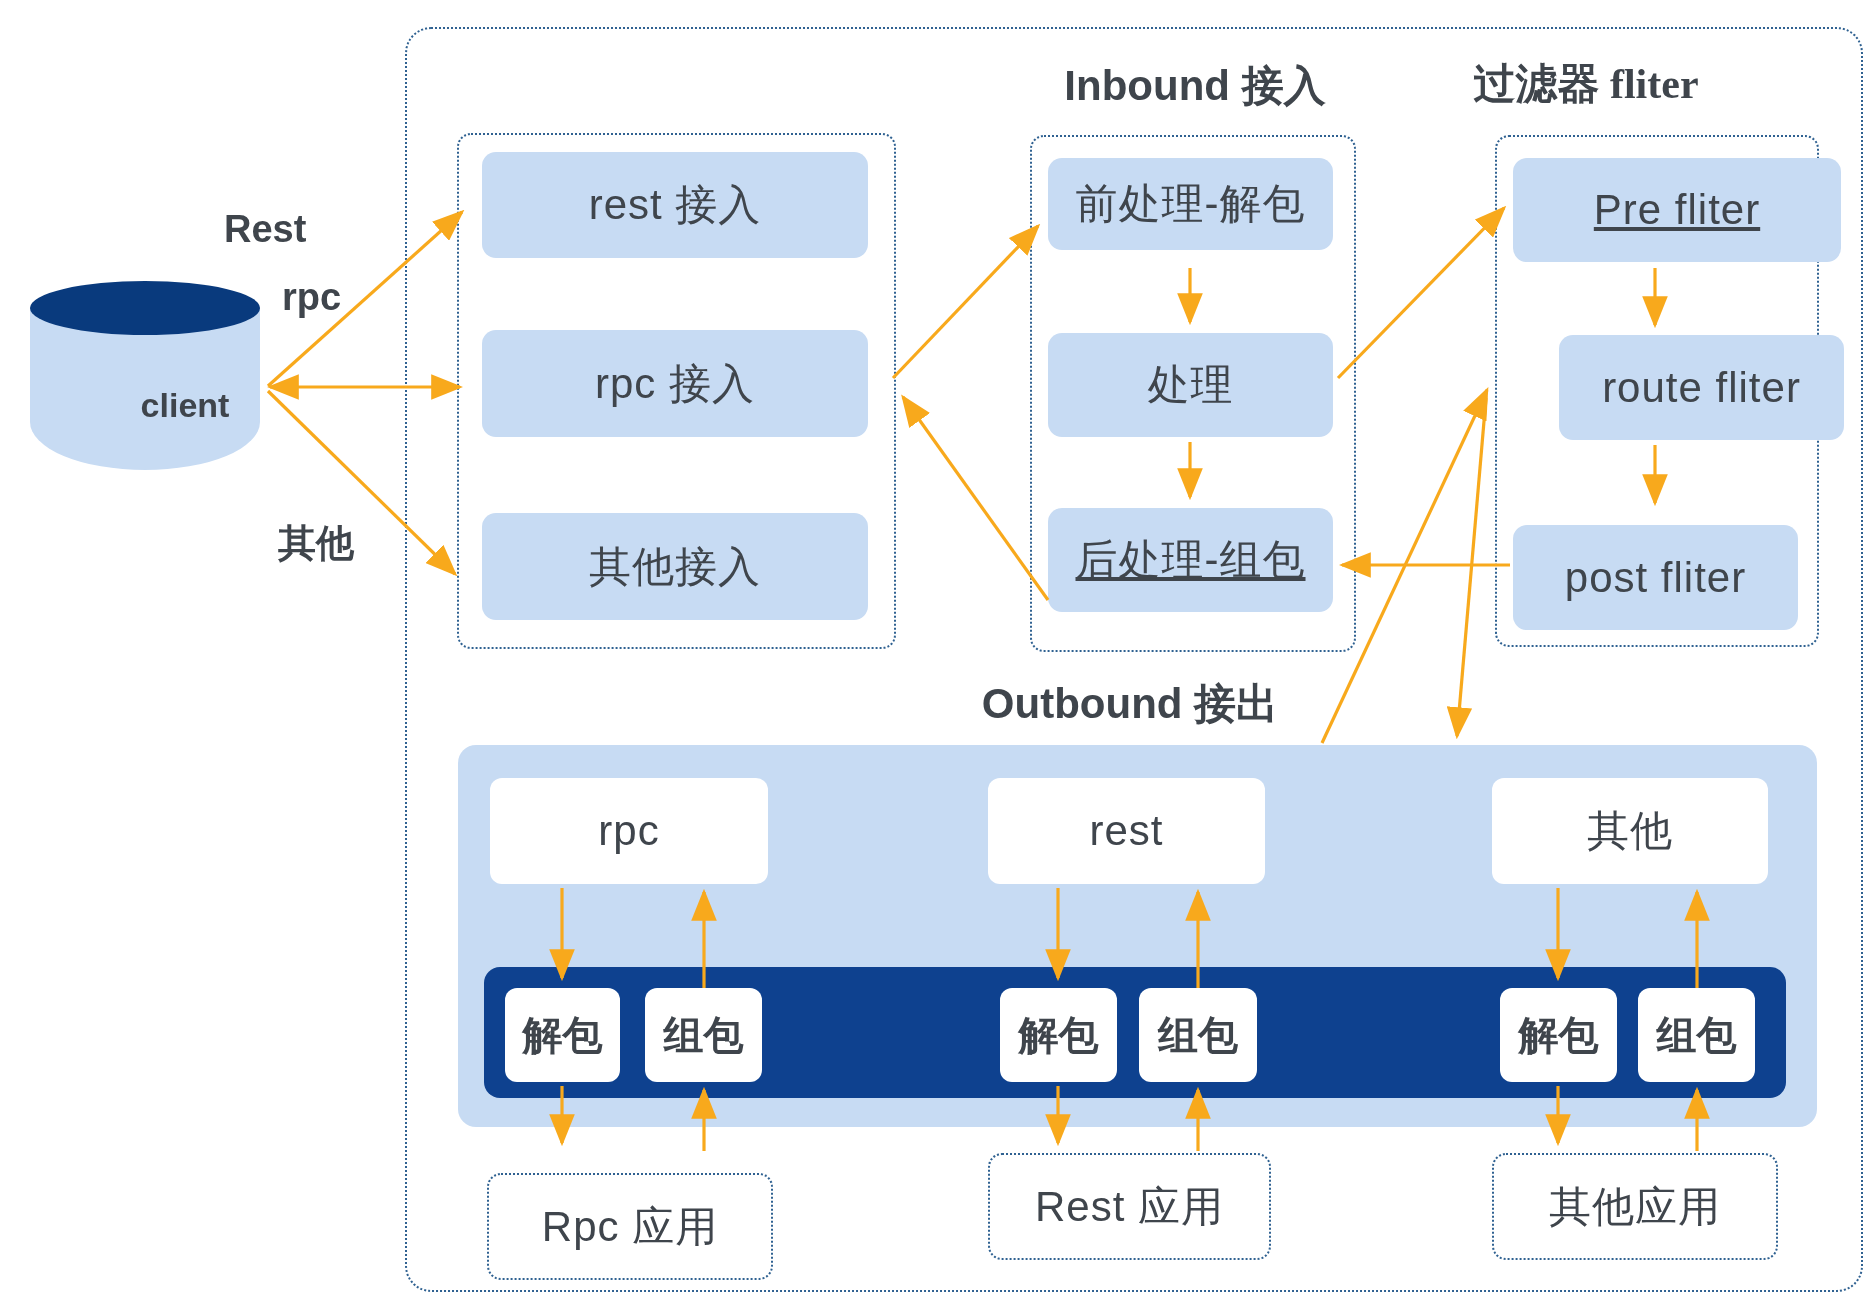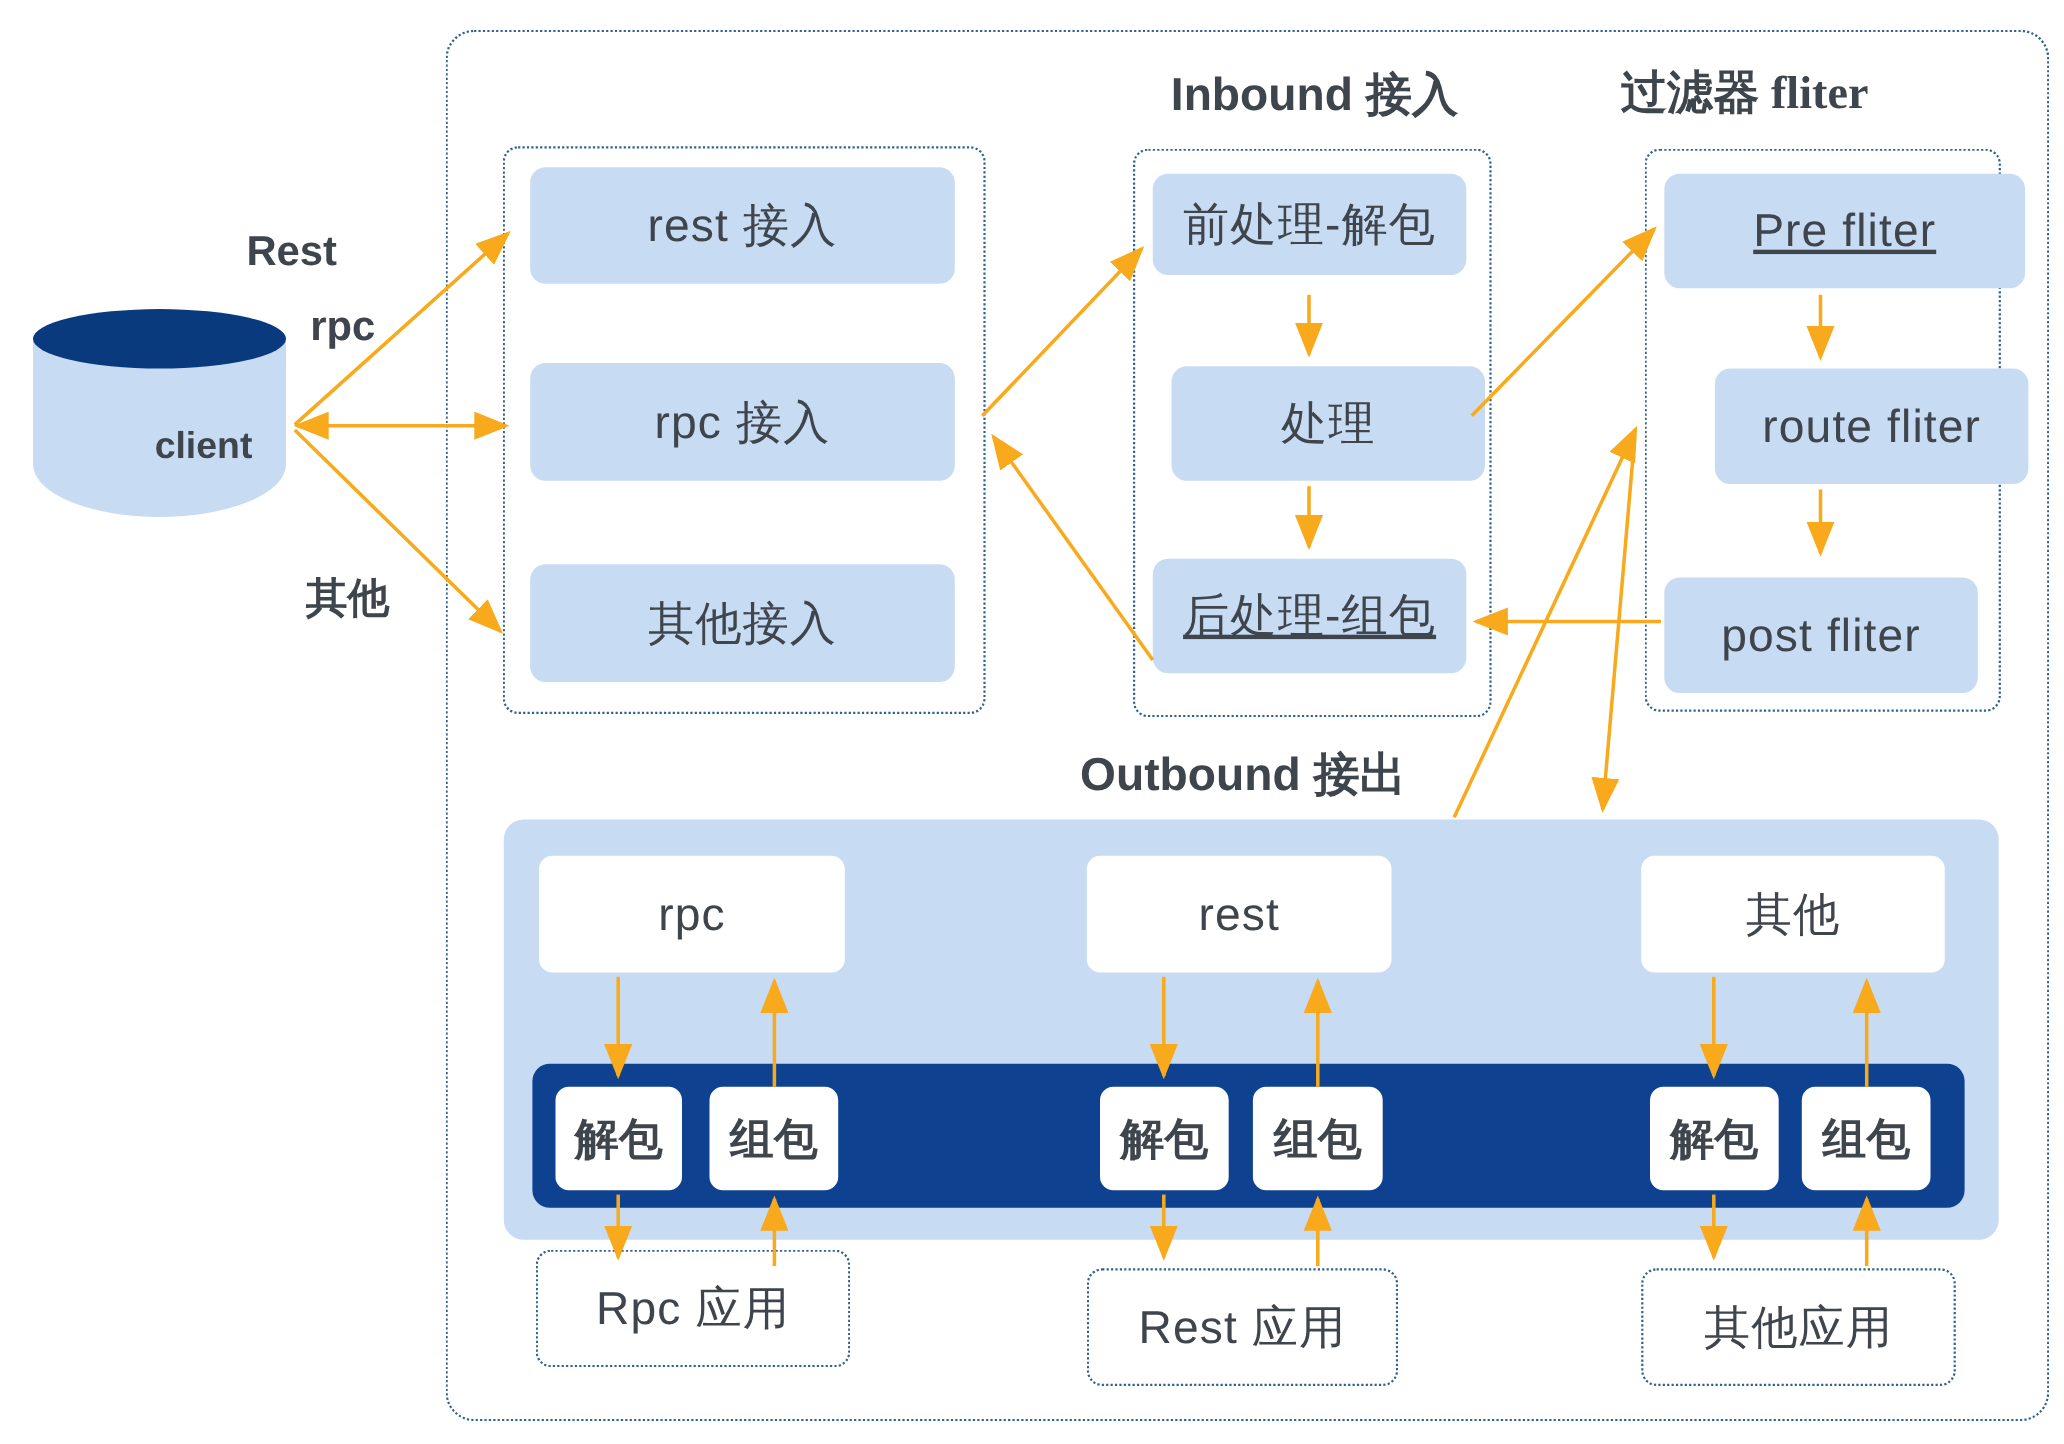--- a/index.html
+++ b/index.html
@@ -90,21 +90,21 @@
   <div class="edge-label" style="left:278px;top:518px;">其他</div>
 
   <div class="dash-group" style="left:457px;top:133px;width:435px;height:512px;"></div>
   <div class="box" style="left:482px;top:152px;width:386px;height:106px;">rest 接入</div>
   <div class="box" style="left:482px;top:330px;width:386px;height:107px;">rpc 接入</div>
   <div class="box" style="left:482px;top:513px;width:386px;height:107px;">其他接入</div>
 
   <div class="heading" style="left:1020px;top:58px;width:350px;">Inbound 接入</div>
   <div class="dash-group" style="left:1030px;top:135px;width:322px;height:513px;"></div>
   <div class="box" style="left:1048px;top:158px;width:285px;height:92px;">前处理-解包</div>
-  <div class="box" style="left:1048px;top:333px;width:285px;height:104px;margin-left:17px;">处理</div>
+  <div class="box" style="left:1048px;top:333px;width:285px;height:104px;">处理</div>
   <div class="box" style="left:1048px;top:508px;width:285px;height:104px;text-decoration:underline;">后处理-组包</div>
 
   <div class="heading" style="left:1416px;top:56px;width:340px;font-family:Liberation Serif, serif;">过滤器 fliter</div>
   <div class="dash-group" style="left:1495px;top:135px;width:320px;height:508px;"></div>
   <div class="box" style="left:1513px;top:158px;width:328px;height:104px;text-decoration:underline;">Pre fliter</div>
   <div class="box" style="left:1513px;top:335px;width:285px;height:105px;margin-left:46px;">route fliter</div>
   <div class="box" style="left:1513px;top:513px;width:285px;height:105px;margin-top:12px;">post fliter</div>
 
   <div class="heading" style="left:950px;top:676px;width:360px;">Outbound 接出</div>
   <div class="outbound-container"></div>
@@ -114,21 +114,21 @@
   <div class="white-box" style="left:988px;top:778px;width:277px;height:106px;">rest</div>
   <div class="white-box" style="left:1492px;top:778px;width:276px;height:106px;">其他</div>
 
   <div class="mini-box" style="left:505px;top:988px;width:115px;height:94px;">解包</div>
   <div class="mini-box" style="left:645px;top:988px;width:117px;height:94px;">组包</div>
   <div class="mini-box" style="left:1000px;top:988px;width:117px;height:94px;">解包</div>
   <div class="mini-box" style="left:1139px;top:988px;width:118px;height:94px;">组包</div>
   <div class="mini-box" style="left:1500px;top:988px;width:117px;height:94px;">解包</div>
   <div class="mini-box" style="left:1638px;top:988px;width:117px;height:94px;">组包</div>
 
-  <div class="app-box" style="left:487px;top:1136px;width:282px;height:103px;">Rpc 应用</div>
+  <div class="app-box" style="left:487px;top:1173px;width:282px;height:103px;">Rpc 应用</div>
   <div class="app-box" style="left:988px;top:1153px;width:279px;height:103px;">Rest 应用</div>
   <div class="app-box" style="left:1492px;top:1153px;width:282px;height:103px;">其他应用</div>
 
   <svg class="arrows" viewBox="0 0 1876 1313">
     <defs>
       <marker id="ah" viewBox="0 0 10 8" markerWidth="10" markerHeight="8" refX="9" refY="4" orient="auto-start-reverse" markerUnits="strokeWidth">
         <path d="M0,0 L10,4 L0,8 Z"></path>
       </marker>
     </defs>
     <line x1="268" y1="386" x2="462" y2="212" marker-end="url(#ah)"></line>

